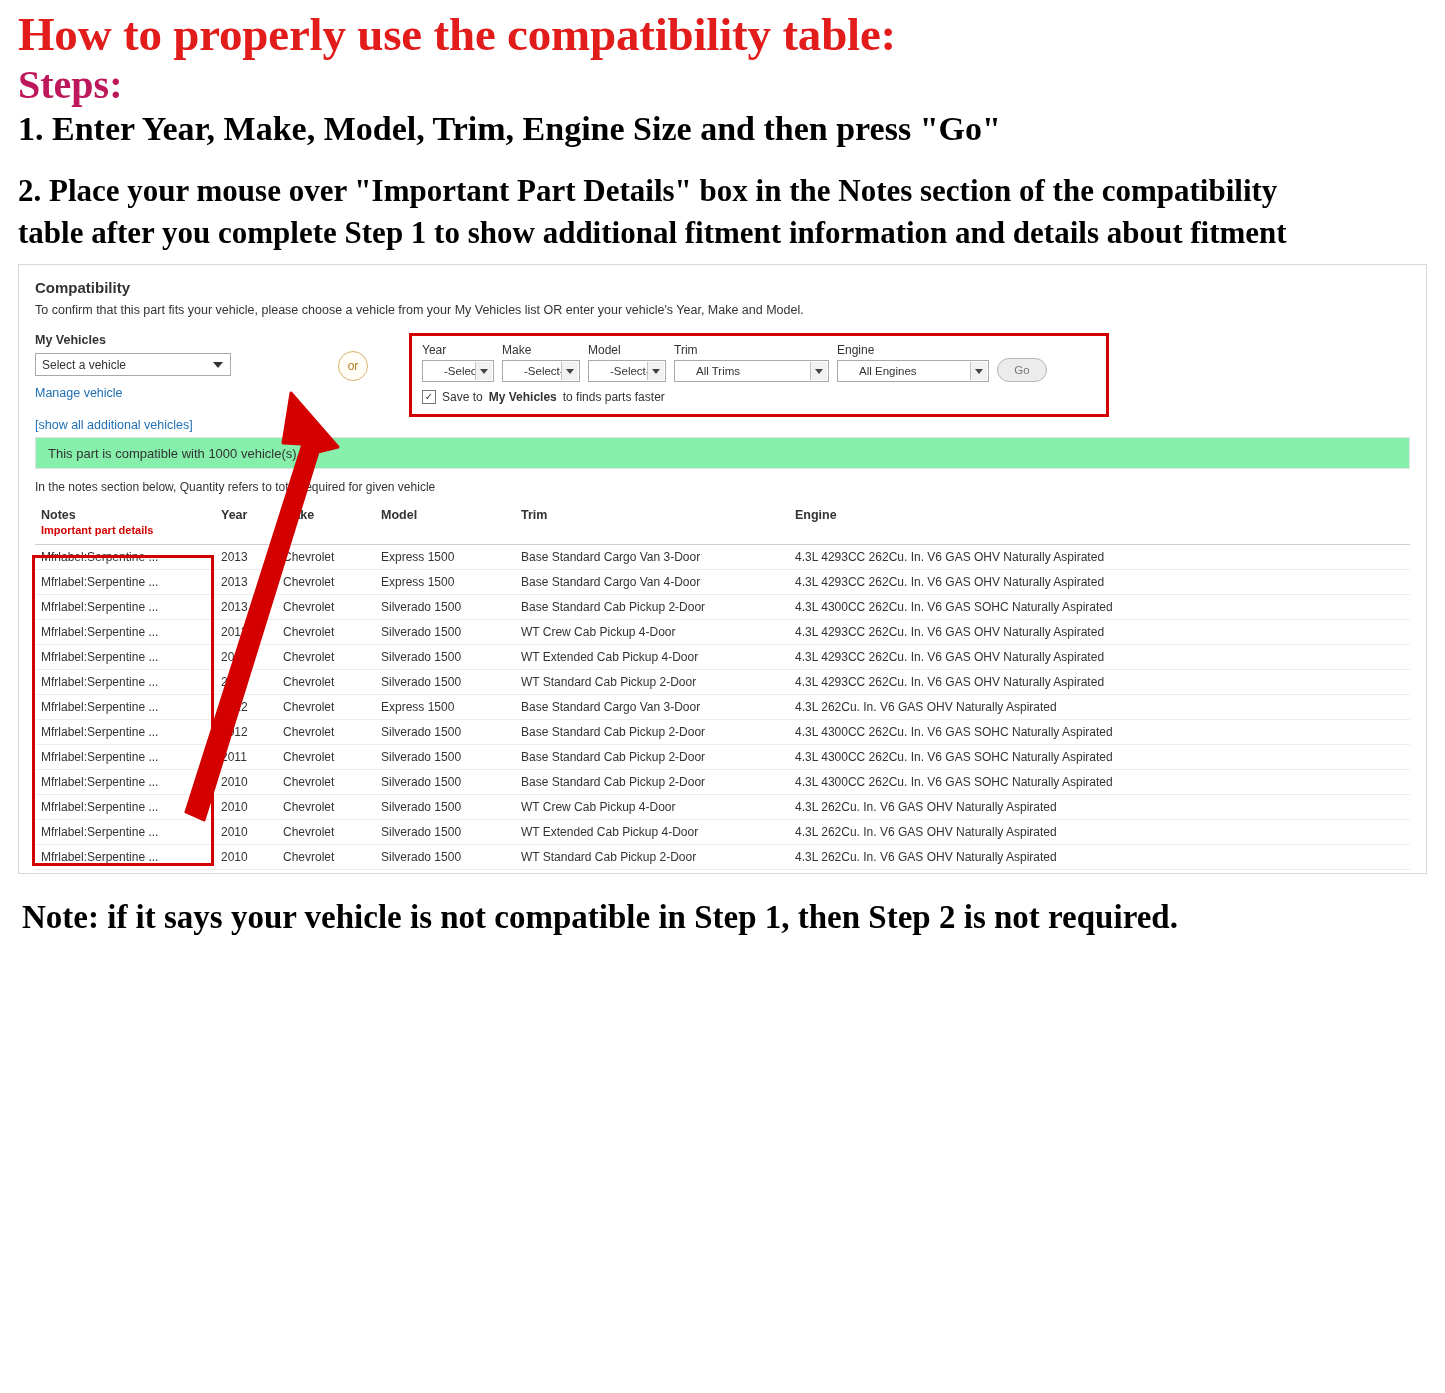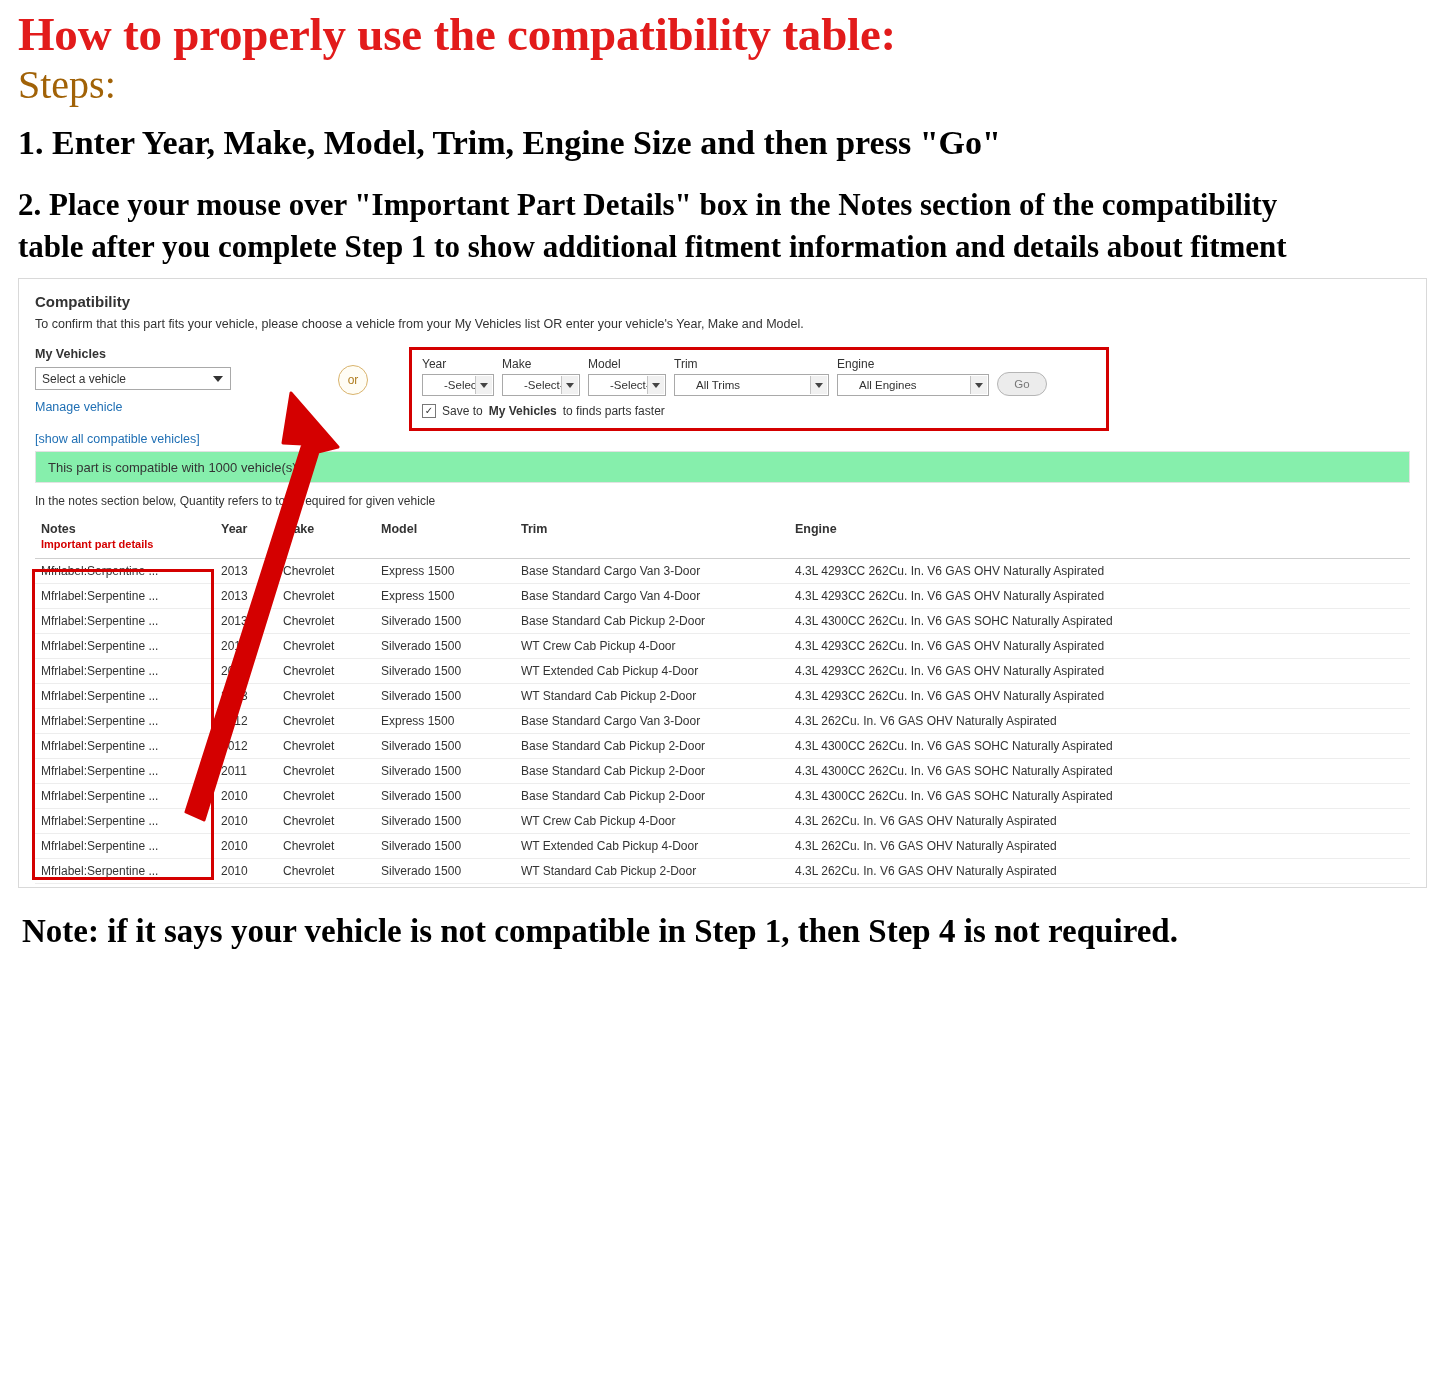--- a/index.html
+++ b/index.html
@@ -28,33 +28,33 @@
     font-family: "Liberation Serif", serif;
     font-weight: bold;
     color: #e21b1b;
     font-size: 47px;
     line-height: 1.05;
     margin: 0 0 4px 0;
     letter-spacing: -0.2px;
   }
   .steps-word {
     font-family: "Liberation Serif", serif;
-    font-weight: normal;
-    color: #a16207;
+    font-weight: bold;
+    color: #be185d;
     font-size: 40px;
     line-height: 1.1;
     margin: 0 0 2px 0;
   }
   .step1 {
     font-family: "Liberation Serif", serif;
     font-weight: bold;
     color: #000;
     font-size: 34px;
     line-height: 1.15;
-    margin: 16px 0 22px 0;
+    margin: 2px 0 22px 0;
   }
   .step2 {
     font-family: "Liberation Serif", serif;
     font-weight: bold;
     color: #000;
     font-size: 31px;
     line-height: 1.35;
     margin: 0 0 10px 0;
     max-width: 1330px;
   }
@@ -349,21 +349,21 @@
       <div class="chooser">
         <div class="myveh">
           <div class="myveh-label">My Vehicles</div>
           <div class="select-box">
             <span>Select a vehicle</span>
             <span class="arrow">
                 <span class="caret"></span>
               </span>
           </div>
           <div class="link">Manage vehicle</div>
-          <div class="link" style="margin-top:18px;">[show all compatible vehicles]</div>
+          <div class="link" style="margin-top:18px;">[show all additional vehicles]</div>
         </div>
 
         <div class="or-wrap">
           <div class="or-circle">or</div>
         </div>
 
         <div class="redbox">
           <div class="fields">
             <div>
               <div class="field-label">Year</div>
@@ -549,15 +549,15 @@
 
     <div class="notes-outline"></div>
   </div>
 
   <svg class="arrow-svg" viewBox="0 0 1445 1393" preserveAspectRatio="none">
     <g fill="#d40000" stroke="#d40000">
       <polygon points="291,393 338,447 318,452 204,820 186,812 303,444 283,443" stroke-width="3" stroke-linejoin="round"></polygon>
     </g>
   </svg>
 
-  <div class="note">Note: if it says your vehicle is not compatible in Step 1, then Step 4 is not required.</div>
+  <div class="note">Note: if it says your vehicle is not compatible in Step 1, then Step 2 is not required.</div>
 
 </div>
 
 </body></html>

